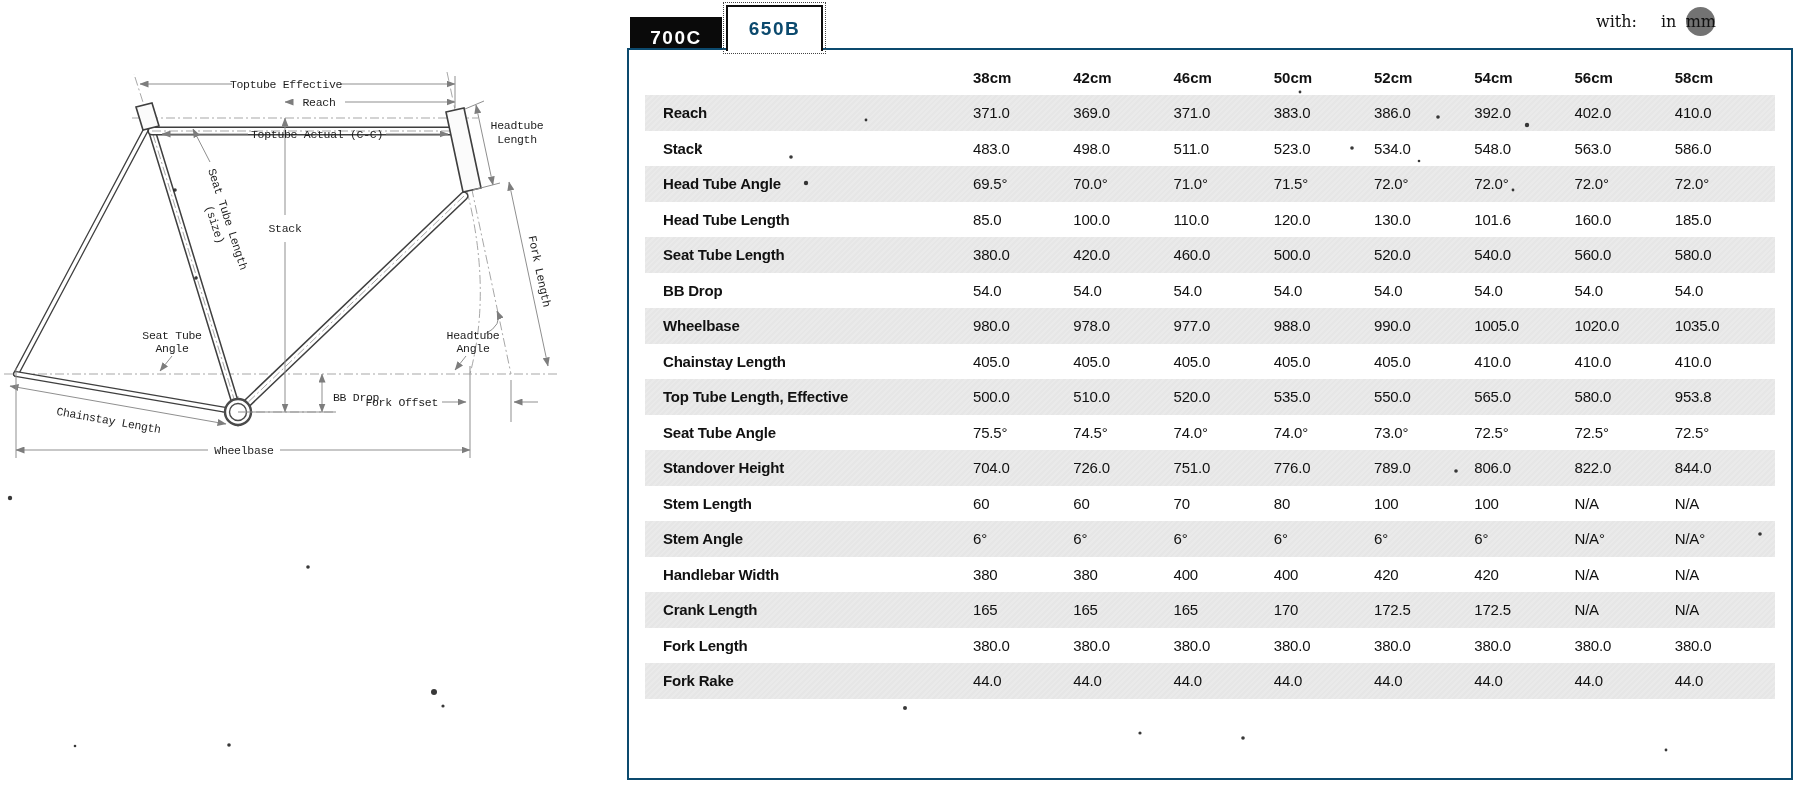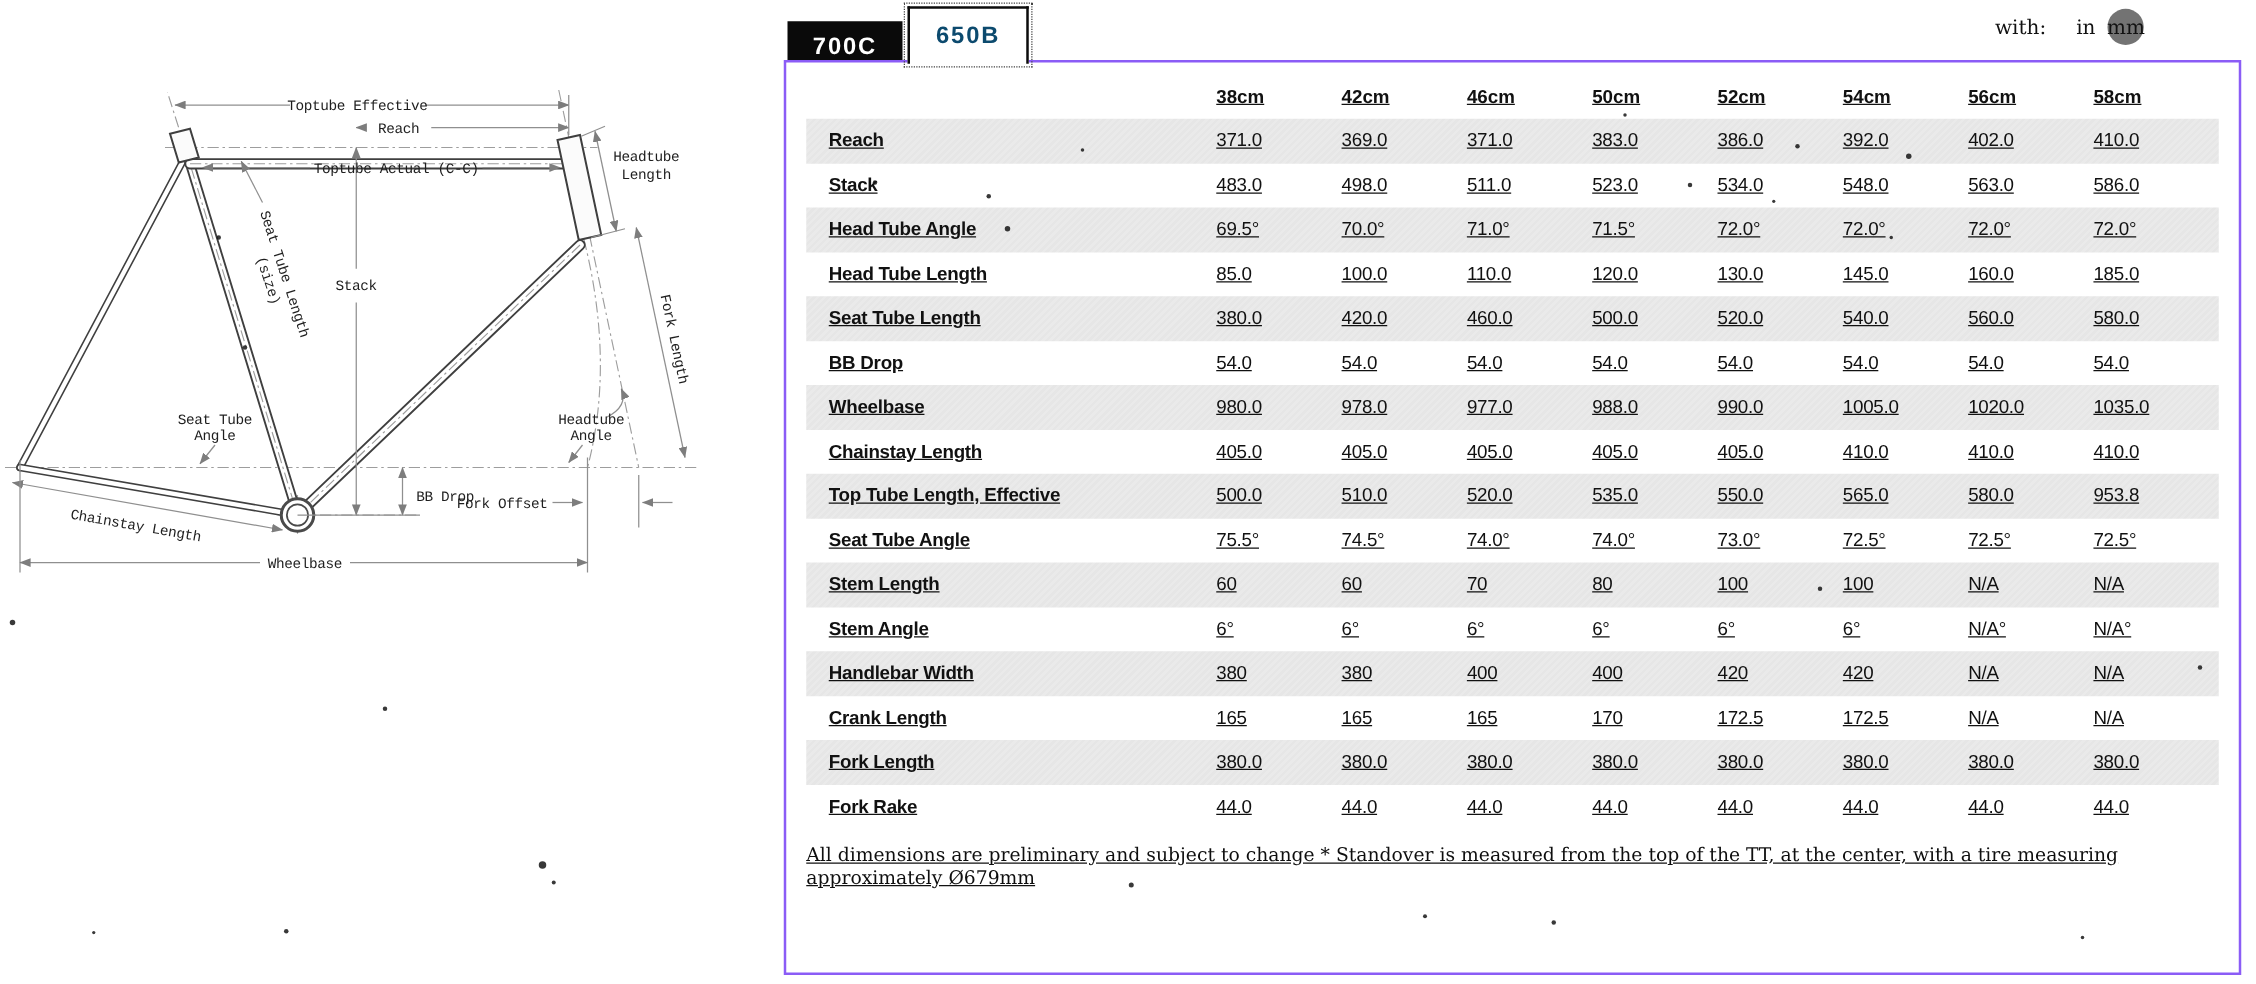--- a/index.html
+++ b/index.html
@@ -1,20 +1,20 @@
 <!DOCTYPE html>
 <html><head>
 <meta charset="utf-8">
 <style>
   html,body{margin:0;padding:0;background:#fff;}
   .stage{position:relative;width:1805px;height:787px;background:#fff;overflow:hidden;
          font-family:"Liberation Sans",sans-serif;color:#111;}
   
   .panel{position:absolute;left:627px;top:48px;width:1166px;height:732px;
-         border:2px solid #8b5cf6;background:#fff;box-sizing:border-box;text-decoration:underline;}
+         border:2px solid #0c4a6e;background:#fff;box-sizing:border-box;}
   .tab{position:absolute;display:flex;align-items:center;justify-content:center;
        font-weight:bold;font-size:19px;letter-spacing:1.5px;cursor:pointer;box-sizing:border-box;}
   .tab-700c{left:630px;top:17px;width:92px;height:41px;background:#0a0a0a;color:#fff;}
   .tab-650b{left:726px;top:5px;width:97px;height:46px;background:#fff;color:#0c4a6e;
             border:2px solid #0c0c0c;border-bottom:none;z-index:3;
             outline:1px dotted #444;outline-offset:2px;}
   
   .units{position:absolute;left:1596px;top:6px;height:30px;display:flex;align-items:center;
          font-family:"DejaVu Serif",serif;font-size:16px;z-index:4;}
   .units .lbl{margin-right:14px;}
@@ -200,21 +200,21 @@
     <div class="t-val">72.0°</div>
   </div>
 
   <div class="t-row">
     <div class="t-label">Head Tube Length</div>
     <div class="t-val">85.0</div>
     <div class="t-val">100.0</div>
     <div class="t-val">110.0</div>
     <div class="t-val">120.0</div>
     <div class="t-val">130.0</div>
-    <div class="t-val">145.0</div>
+    <div class="t-val">101.6</div>
     <div class="t-val">160.0</div>
     <div class="t-val">185.0</div>
   </div>
 
   <div class="t-row">
     <div class="t-label">Seat Tube Length</div>
     <div class="t-val">380.0</div>
     <div class="t-val">420.0</div>
     <div class="t-val">460.0</div>
     <div class="t-val">500.0</div>
@@ -278,20 +278,31 @@
     <div class="t-val">75.5°</div>
     <div class="t-val">74.5°</div>
     <div class="t-val">74.0°</div>
     <div class="t-val">74.0°</div>
     <div class="t-val">73.0°</div>
     <div class="t-val">72.5°</div>
     <div class="t-val">72.5°</div>
     <div class="t-val">72.5°</div>
   </div>
 
+  <div class="t-row">
+    <div class="t-label">Standover Height</div>
+    <div class="t-val">704.0</div>
+    <div class="t-val">726.0</div>
+    <div class="t-val">751.0</div>
+    <div class="t-val">776.0</div>
+    <div class="t-val">789.0</div>
+    <div class="t-val">806.0</div>
+    <div class="t-val">822.0</div>
+    <div class="t-val">844.0</div>
+  </div>
 
   <div class="t-row">
     <div class="t-label">Stem Length</div>
     <div class="t-val">60</div>
     <div class="t-val">60</div>
     <div class="t-val">70</div>
     <div class="t-val">80</div>
     <div class="t-val">100</div>
     <div class="t-val">100</div>
     <div class="t-val">N/A</div>
@@ -352,21 +363,20 @@
     <div class="t-val">44.0</div>
     <div class="t-val">44.0</div>
     <div class="t-val">44.0</div>
     <div class="t-val">44.0</div>
     <div class="t-val">44.0</div>
     <div class="t-val">44.0</div>
     <div class="t-val">44.0</div>
   </div>
 </div>
     </div>
-    <div class="footnote">All dimensions are preliminary and subject to change * Standover is measured from the top of the TT, at the center, with a tire measuring approximately Ø679mm</div>
   </div>
 
   <svg class="noise">
     <g fill="#161616" opacity="0.85">
       <circle cx="866" cy="120" r="1.4"></circle>
         <circle cx="1438" cy="117" r="1.8"></circle>
       <circle cx="1527" cy="125" r="2.2"></circle>
         <circle cx="1352" cy="148" r="1.8"></circle>
       <circle cx="791" cy="157" r="1.8"></circle>
         <circle cx="806" cy="183" r="2.2"></circle>

